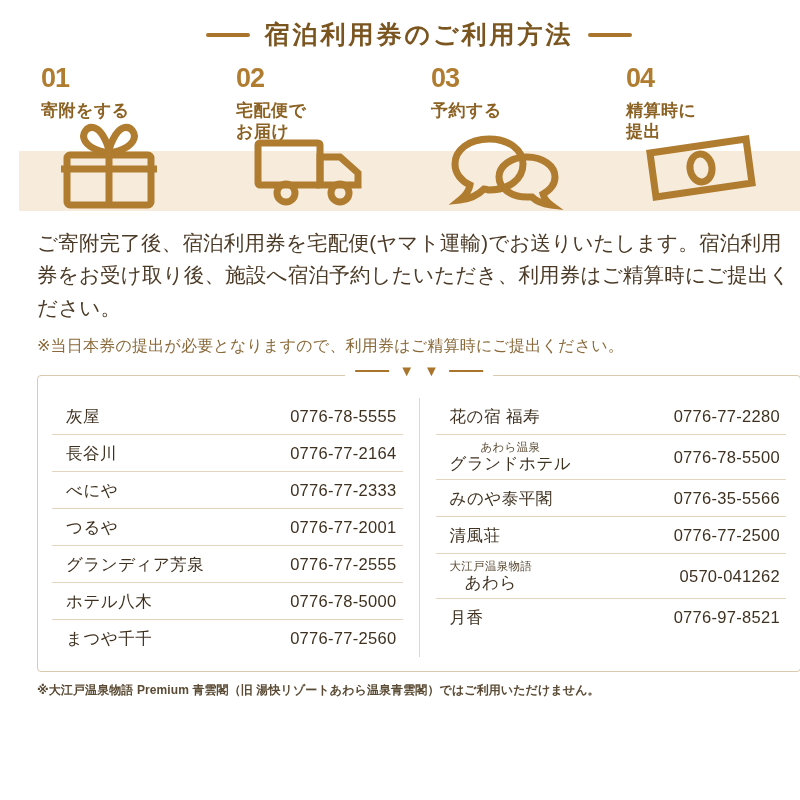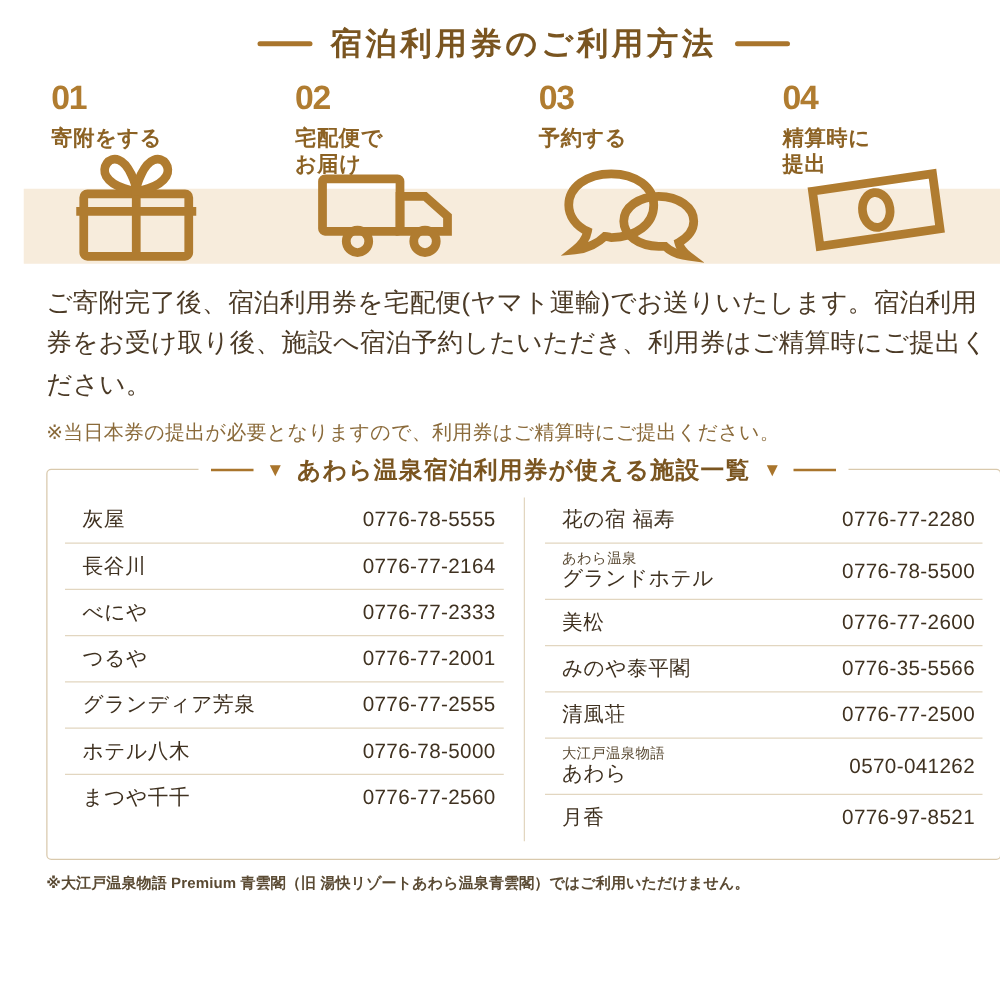--- a/index.html
+++ b/index.html
@@ -146,20 +146,21 @@
   }
   .box-title .txt {
     font-size: 19px;
     font-weight: bold;
     color: #7a5520;
     letter-spacing: 1px;
   }
 
   .columns {
     display: flex;
+    text-align: center;
   }
   .col {
     flex: 1;
     box-sizing: border-box;
   }
   .col.left { padding-right: 16px; border-right: 1px solid #e2d6c0; }
   .col.right { padding-left: 16px; }
 
   .f-row {
     display: flex;
@@ -280,21 +281,20 @@
     </div>
   </div>
 
   <p class="body-copy">ご寄附完了後、宿泊利用券を宅配便(ヤマト運輸)でお送りいたします。宿泊利用券をお受け取り後、施設へ宿泊予約したいただき、利用券はご精算時にご提出ください。</p>
   <p class="note">※当日本券の提出が必要となりますので、利用券はご精算時にご提出ください。</p>
 
   <div class="facility-box">
     <div class="box-title">
       <span class="rule"></span>
       <span class="tri">▼</span>
-      <span class="txt">あわら温泉宿泊利用券が使える施設一覧</span>
       <span class="tri">▼</span>
       <span class="rule"></span>
     </div>
 
     <div class="columns">
 
       <div class="col left">
         <div class="f-row">
           <span class="f-name">灰屋</span>
           <span class="f-tel">0776-78-5555</span>
@@ -331,24 +331,20 @@
           <span class="f-tel">0776-77-2280</span>
         </div>
         <div class="f-row" style="height:45px">
           <span class="f-name">
             <span class="sub">あわら温泉</span>
             <span>グランドホテル</span>
           </span>
           <span class="f-tel">0776-78-5500</span>
         </div>
         <div class="f-row">
-          <span class="f-name"><span>美松</span></span>
-          <span class="f-tel">0776-77-2600</span>
-        </div>
-        <div class="f-row">
           <span class="f-name"><span>みのや泰平閣</span></span>
           <span class="f-tel">0776-35-5566</span>
         </div>
         <div class="f-row">
           <span class="f-name"><span>清風荘</span></span>
           <span class="f-tel">0776-77-2500</span>
         </div>
         <div class="f-row" style="height:45px">
           <span class="f-name">
             <span class="sub">大江戸温泉物語</span>

